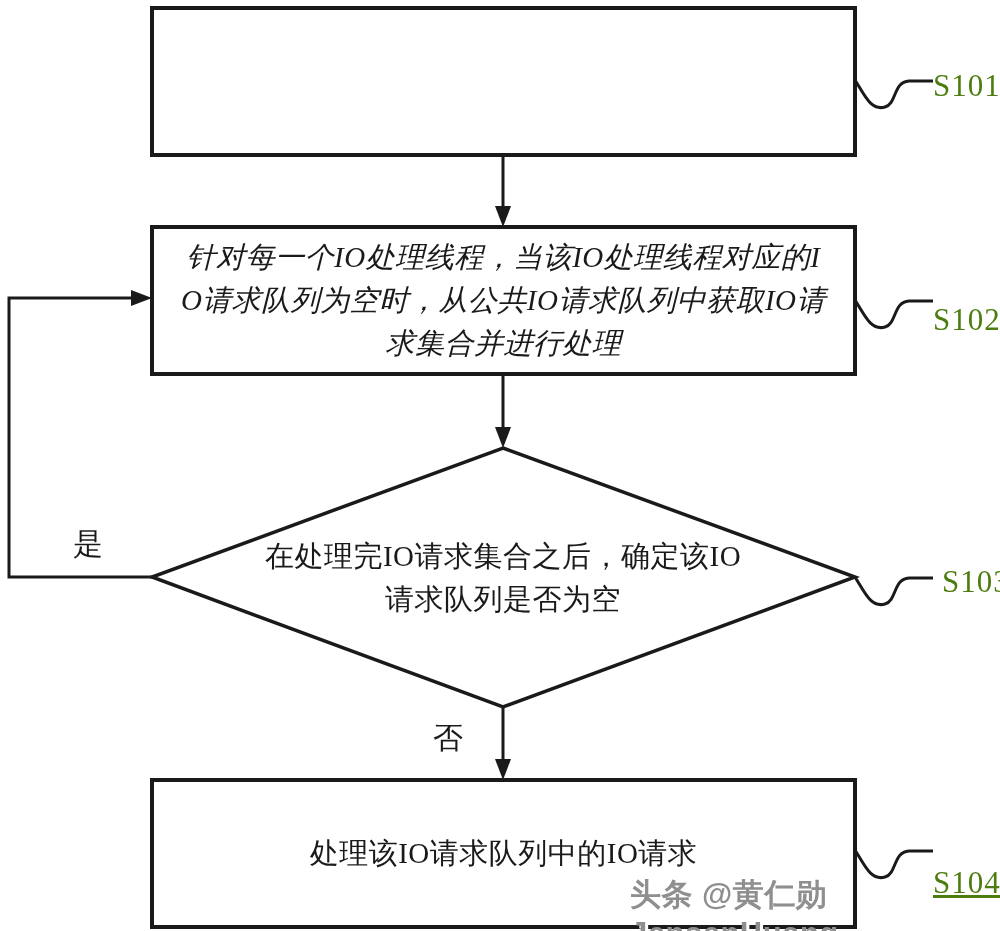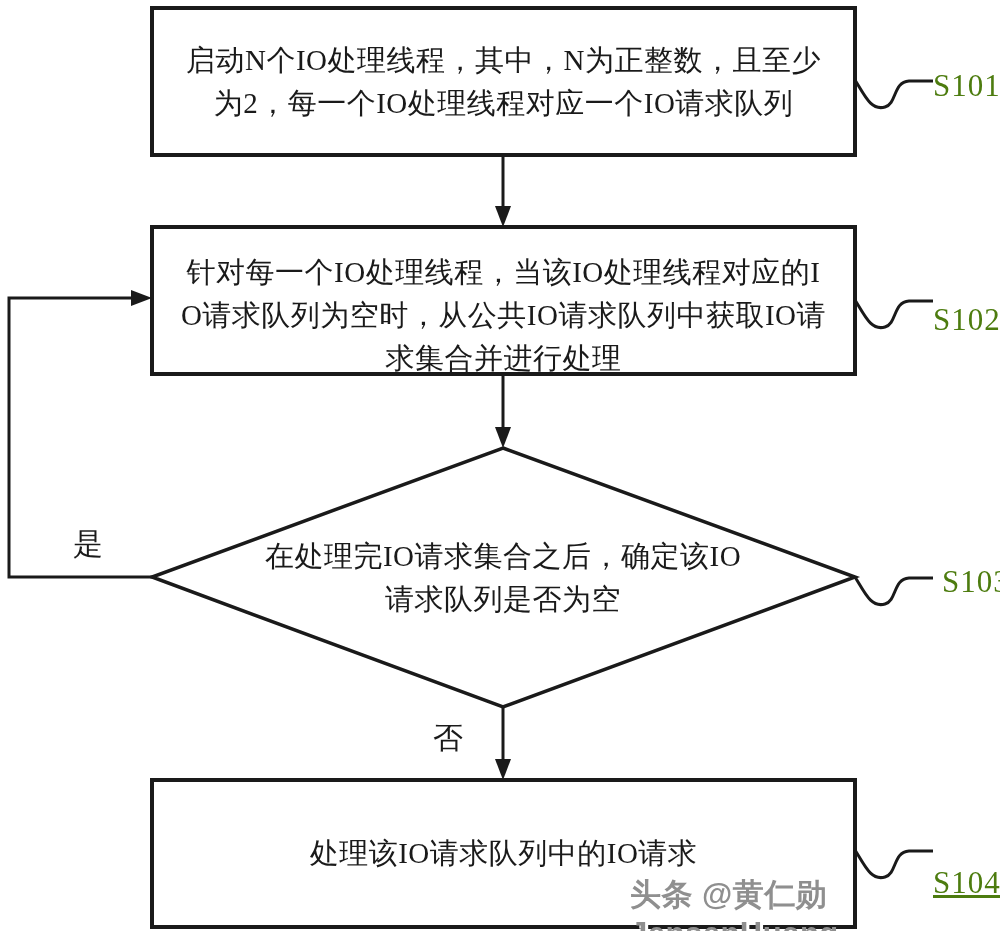--- a/index.html
+++ b/index.html
@@ -92,24 +92,22 @@
       <polyline points="152,577 9,577 9,298 133,298" fill="none" stroke="#1a1a1a" stroke-width="3"></polyline>
       <polygon points="131,290 131,306 152,298" fill="#1a1a1a"></polygon>
     </g>
 
     <path d="m855,80 c10,16 16,31 30,27 c12,-3.5 8,-25 24,-26 h24" fill="none" stroke="#1a1a1a" stroke-width="3"></path>
     <path d="m855,300 c10,16 16,31 30,27 c12,-3.5 8,-25 24,-26 h24" fill="none" stroke="#1a1a1a" stroke-width="3"></path>
     <path d="m855,577 c10,16 16,31 30,27 c12,-3.5 8,-25 24,-26 h24" fill="none" stroke="#1a1a1a" stroke-width="3"></path>
     <path d="m855,850 c10,16 16,31 30,27 c12,-3.5 8,-25 24,-26 h24" fill="none" stroke="#1a1a1a" stroke-width="3"></path>
   </svg>
 
-  <div class="shape-text" style="left:152px; top:8px; width:703px; height:147px;">启动N个IO处理线程，其中，N为正整数，且至少
-为2，每一个IO处理线程对应一个IO请求队列</div>
 
-  <div class="shape-text" style="left:152px; top:242px; width:703px; height:147px;">针对每一个IO处理线程，当该IO处理线程对应的I
+  <div class="shape-text" style="left:152px; top:227px; width:703px; height:147px;font-style:italic;">针对每一个IO处理线程，当该IO处理线程对应的I
 O请求队列为空时，从公共IO请求队列中获取IO请
 求集合并进行处理</div>
 
   <div class="shape-text" style="left:203px; top:448px; width:600px; height:259px;">在处理完IO请求集合之后，确定该IO
 请求队列是否为空</div>
 
   <div class="shape-text" style="left:152px; top:780px; width:703px; height:147px;">处理该IO请求队列中的IO请求</div>
 
   <div class="step-label" style="left:933px; top:68px;">S101</div>
   <div class="step-label" style="left:933px; top:302px;">S102</div>

